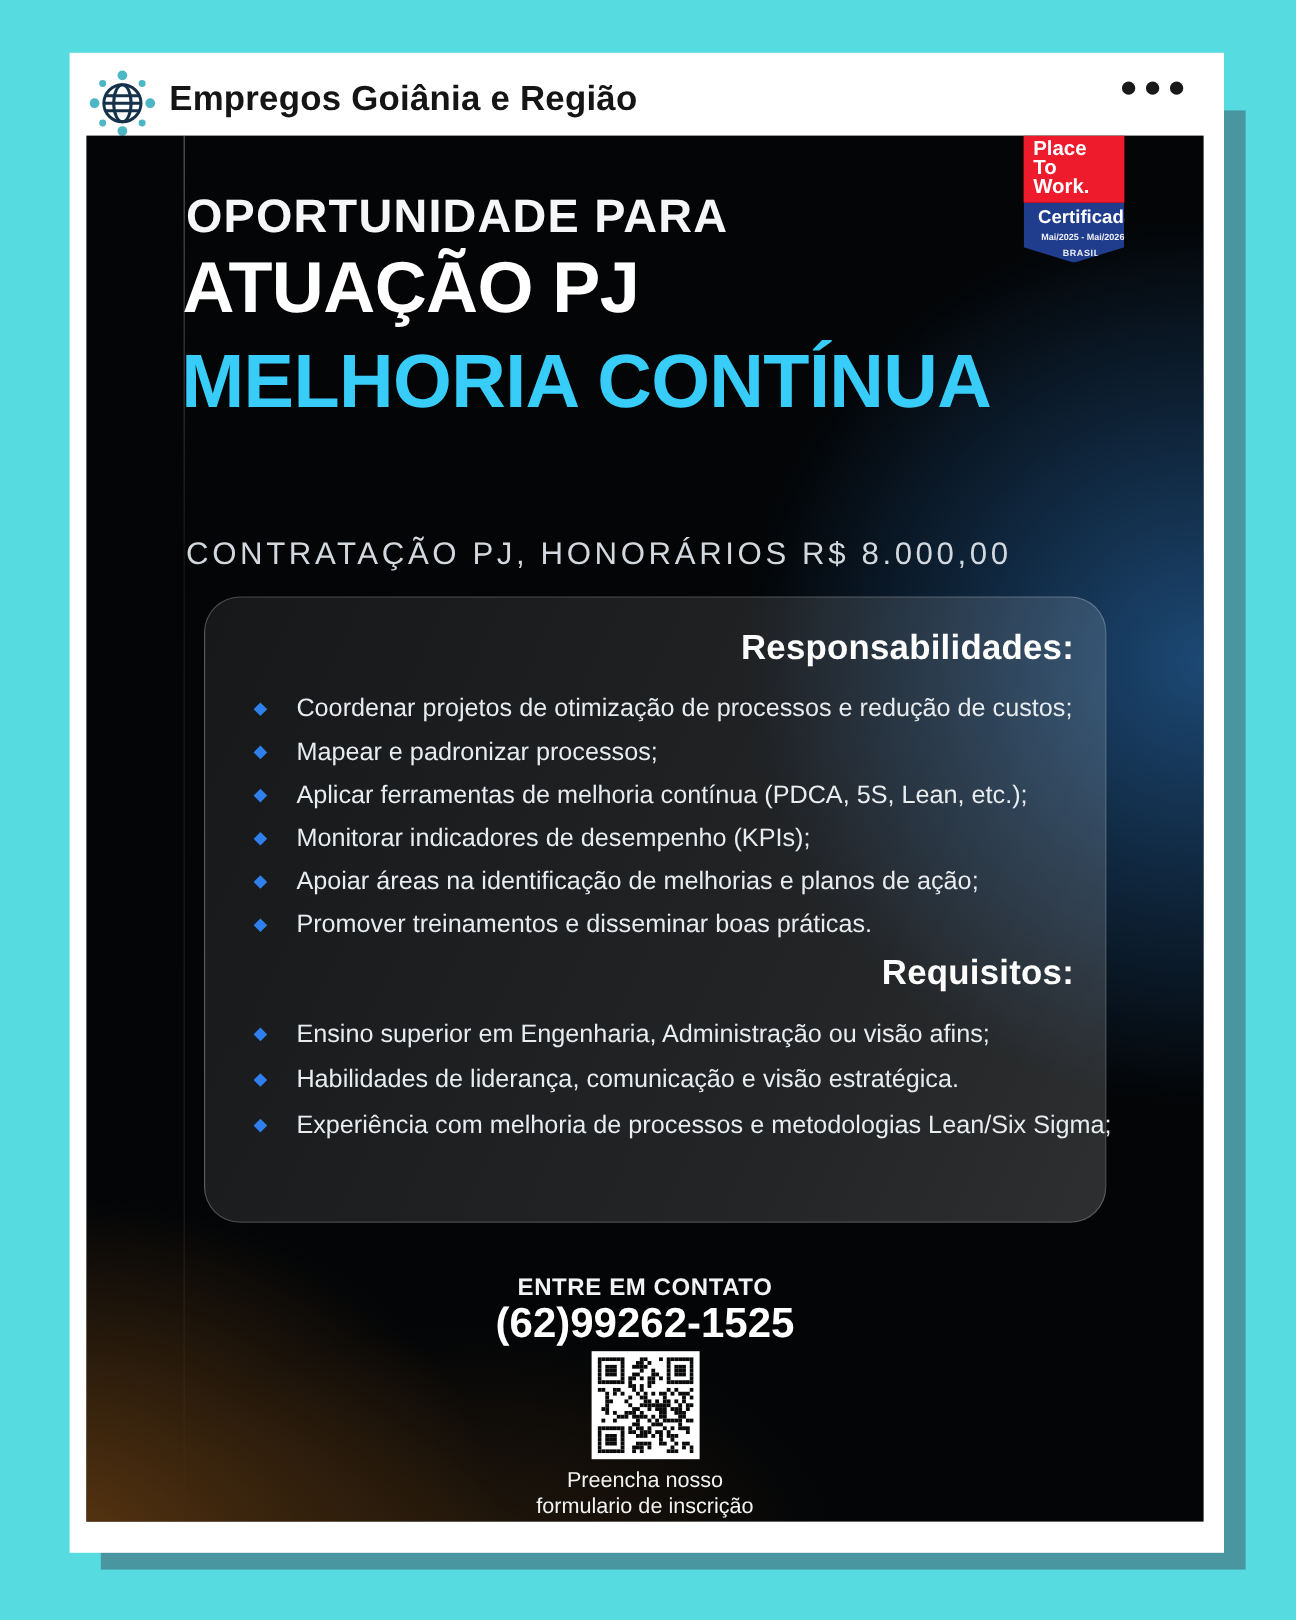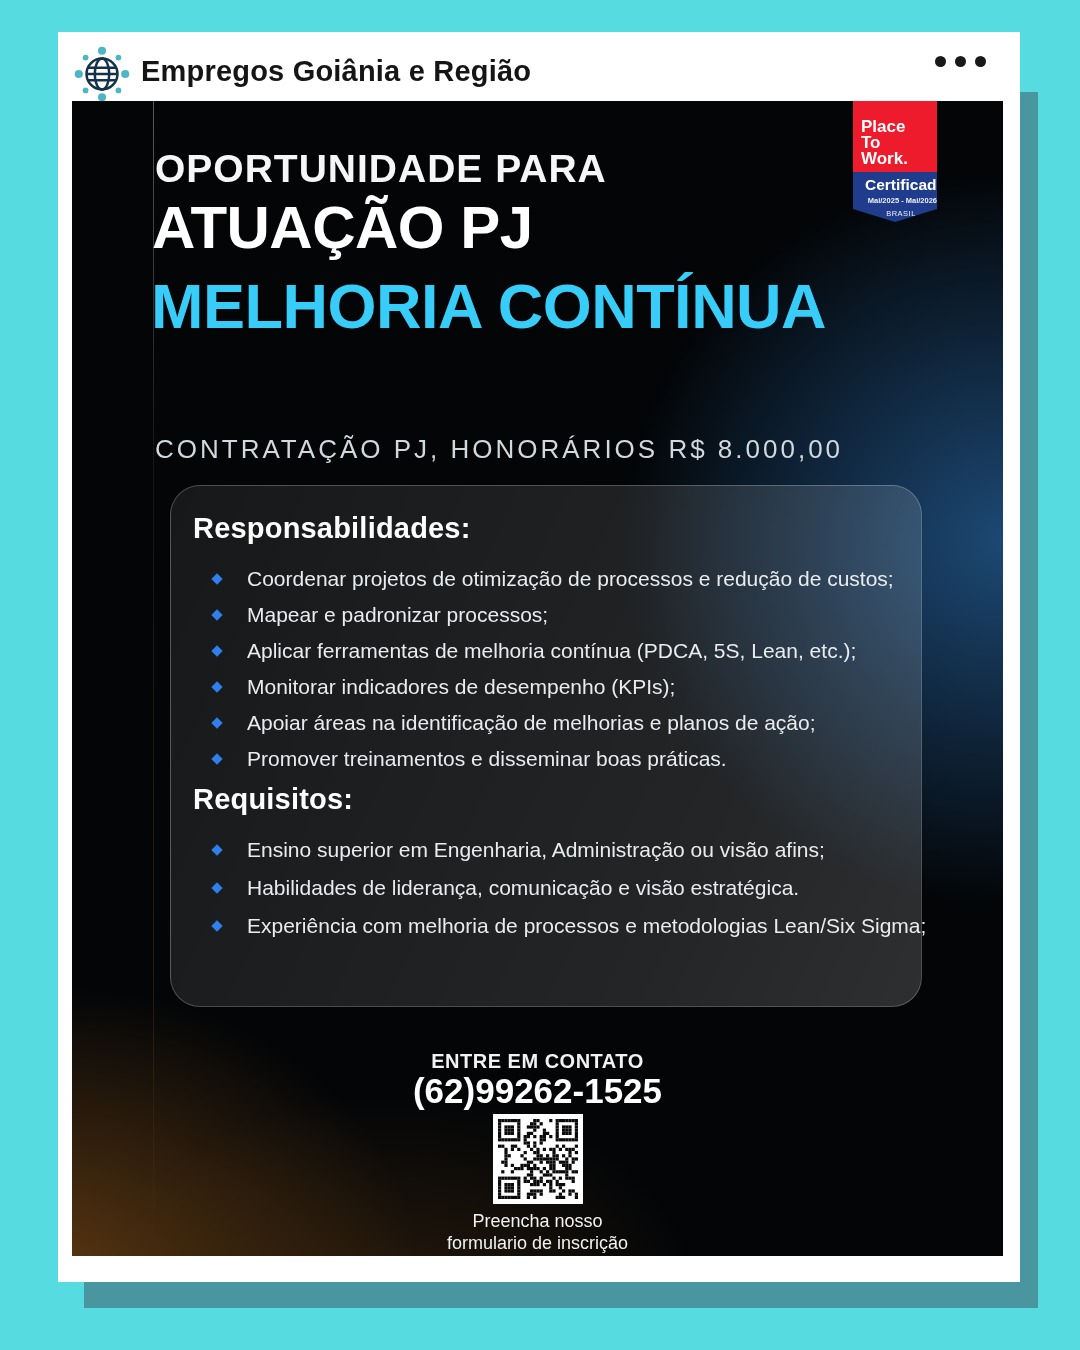--- a/index.html
+++ b/index.html
@@ -8,21 +8,21 @@
     background:#56dce0;
     font-family:"Liberation Sans","DejaVu Sans",sans-serif;
   }
   
   .card-shadow{
     position:absolute;left:84px;top:92px;width:954px;height:1216px;
     background:#4a96a0;
   }
   
   .card{
-    position:absolute;left:58px;top:32px;width:962px;height:1250px;
+    position:absolute;left:58px;top:44px;width:962px;height:1250px;
     background:#ffffff;
   }
   
   .header{
     position:absolute;left:0;top:0;width:100%;height:69px;
     display:flex;align-items:center;
   }
   .logo{width:58px;height:58px;margin-left:15px;margin-top:14px;flex:0 0 auto;}
   .header-title{
     margin-left:10px;margin-top:10px;
@@ -43,45 +43,45 @@
     color:#fff;
   }
   .vline{
     position:absolute;left:81px;top:0;bottom:0;width:1px;
     background:linear-gradient(rgba(175,175,175,.5), rgba(150,150,150,.12) 30%, rgba(200,150,90,.16) 75%, rgba(200,150,90,0));
   }
   
   .badge{position:absolute;right:66px;top:0;width:84px;}
   .badge-red{
     width:76px;margin:0 auto;background:#ee1b2d;color:#fff;
-    padding:18px 0 5px 8px;font-weight:bold;font-size:17px;line-height:16px;
+    padding:3px 0 5px 8px;font-weight:bold;font-size:17px;line-height:16px;
   }
   .badge-blue{
     width:84px;background:#203c8c;color:#fff;text-align:center;
     padding:5px 0 0 12px;
     clip-path:polygon(0 0,100% 0,100% calc(100% - 13px),50% 100%,0 calc(100% - 13px));
     height:50px;box-sizing:border-box;
   }
   .badge-cert{font-weight:bold;font-size:15.5px;line-height:16px;}
   .badge-period{font-size:7.5px;font-weight:bold;margin-top:3px;opacity:.92;text-align:right;}
-  .badge-country{font-size:7.5px;font-weight:normal;margin-top:4px;letter-spacing:.5px;opacity:.92;}
+  .badge-country{font-size:7.5px;font-weight:bold;margin-top:4px;letter-spacing:.5px;opacity:.92;}
   
   .kicker{position:absolute;left:83px;top:46px;font-size:39px;font-weight:700;color:#f4f6f7;letter-spacing:1px;}
   .title-bold{position:absolute;left:80px;top:92px;font-size:60px;font-weight:800;color:#ffffff;letter-spacing:-.5px;}
   .highlight{position:absolute;left:79px;top:172px;font-size:63px;font-weight:800;color:#38ccf8;line-height:66px;letter-spacing:-.5px;}
   .subtitle{position:absolute;left:83px;top:333px;font-size:26px;color:#d2d8dd;letter-spacing:3px;}
   
   .panel{
     position:absolute;left:98px;top:384px;width:752px;height:522px;box-sizing:border-box;
     border-radius:30px;
     background:linear-gradient(115deg, rgba(255,255,255,.08), rgba(255,255,255,.13) 70%, rgba(255,255,255,.17));
     border:1px solid rgba(255,255,255,.22);
     padding:26px 26px 0 22px;
   }
-  .panel h3{margin:0;font-size:29px;font-weight:bold;color:#fdfdfd;letter-spacing:.2px;}
+  .panel h3{margin:0;font-size:29px;font-weight:bold;color:#fdfdfd;letter-spacing:.2px;text-align:right;}
   .panel ul{list-style:none;margin:22px 0 0 0;padding:0 0 0 20px;}
   .panel li{display:flex;gap:26px;font-size:21px;color:#e9ecef;white-space:nowrap;line-height:24px;}
   .list-a li{margin-bottom:12px;}
   .list-b li{margin-bottom:14px;}
   .diamond{flex:0 0 8px;width:8px;height:8px;background:#2f80ed;transform:rotate(45deg);margin-top:8px;}
   
   .contact{position:absolute;left:0;right:0;top:948px;text-align:center;}
   .contact-label{font-size:20px;font-weight:600;letter-spacing:.5px;color:#f2f2f2;line-height:25px;}
   .contact-phone{font-size:35px;font-weight:800;color:#ffffff;line-height:34px;}
   .qr{

